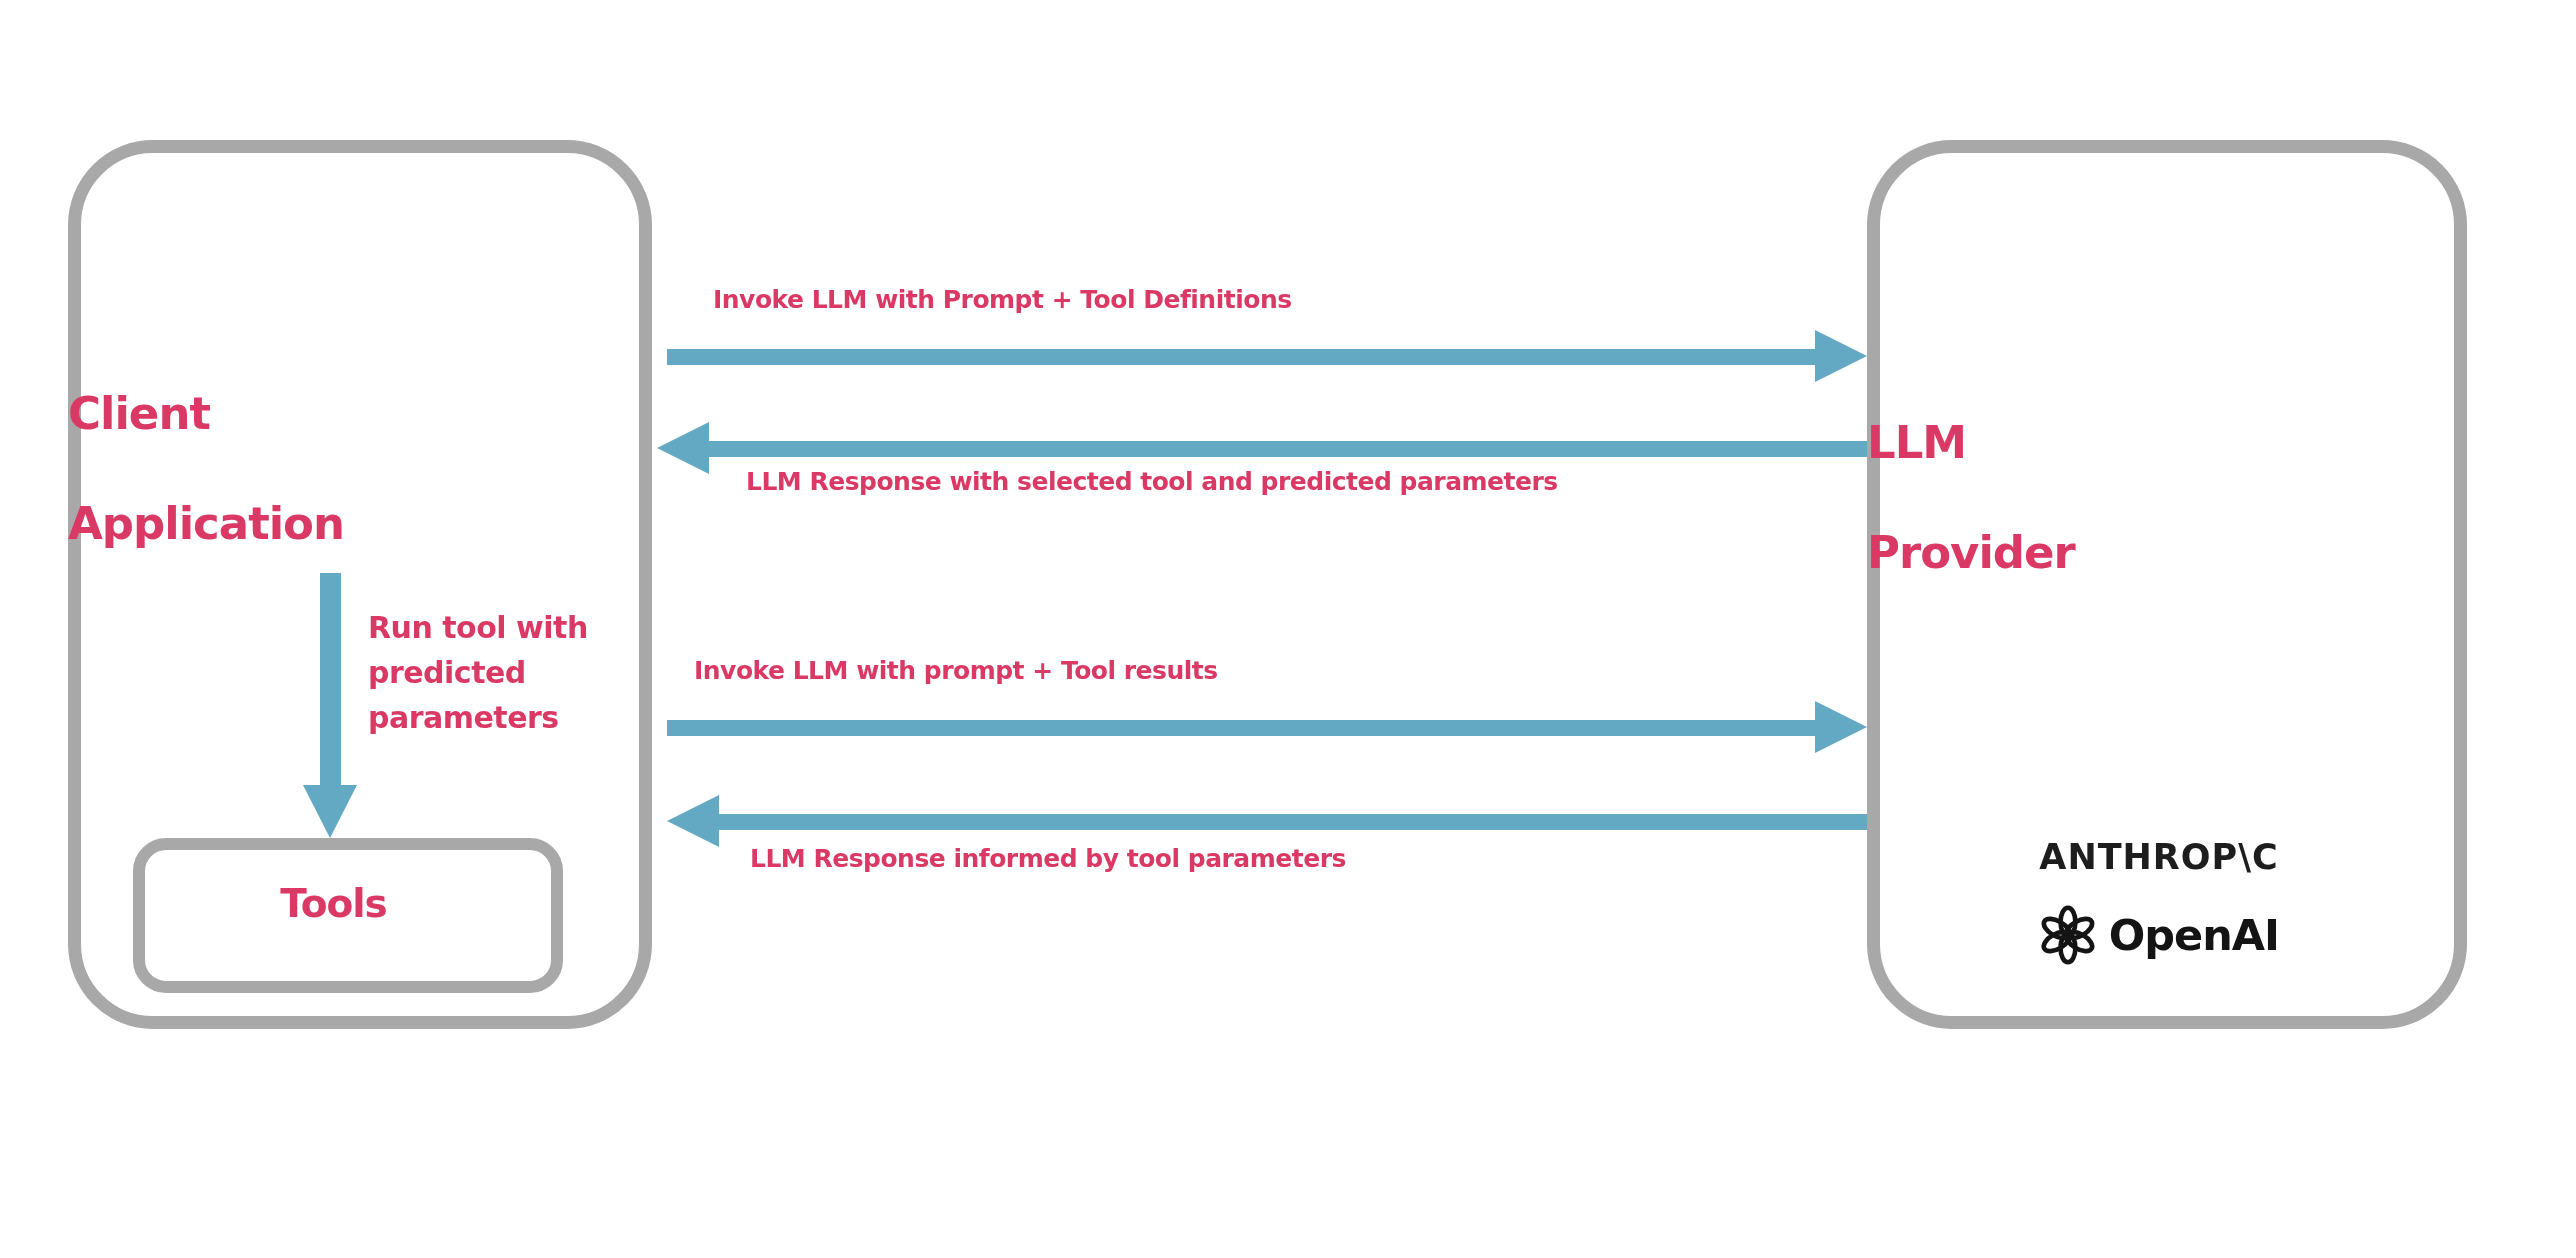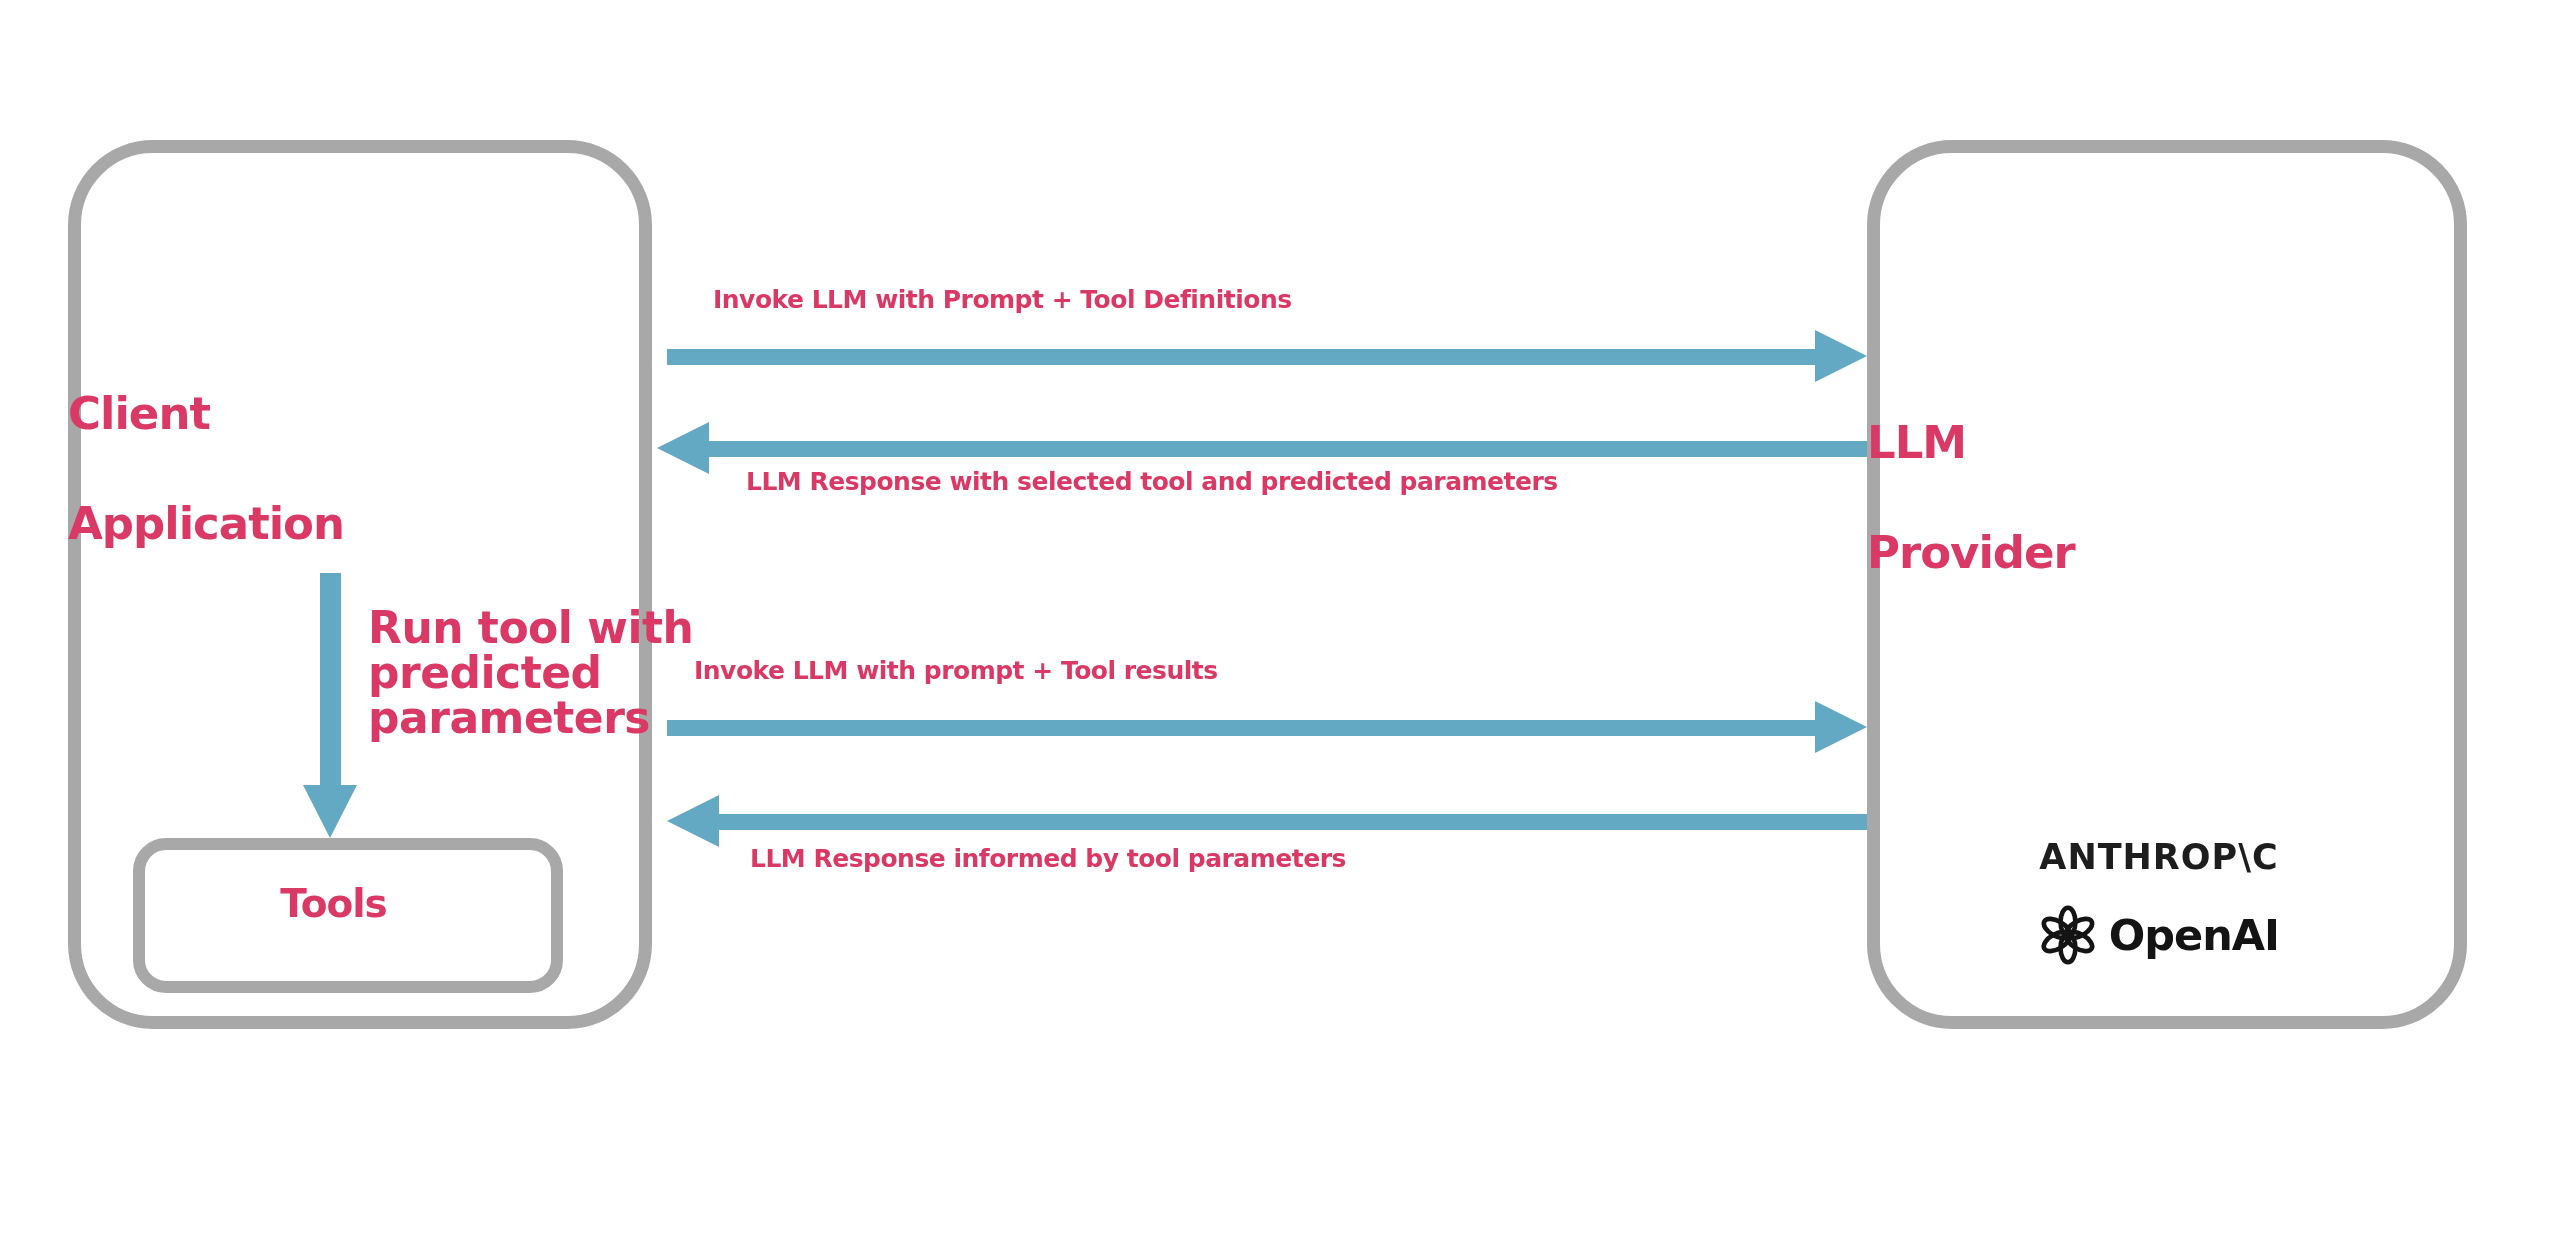--- a/index.html
+++ b/index.html
@@ -53,21 +53,21 @@
     color: #D93964;
     font-weight: bold;
     font-size: 25px;
     letter-spacing: -0.5px;
     white-space: nowrap;
   }
   .run-tool-label {
     position: absolute;
     left: 368px; top: 605px;
     color: #D93964; font-weight: bold;
-    font-size: 44px; line-height: 45px;
+    font-size: 30px; line-height: 45px;
     letter-spacing: -0.5px;
   }
   .run-tool-label span { display: block; }
   .shaft {
     position: absolute;
     background: #63A9C3;
   }
   .head {
     position: absolute;
     width: 0; height: 0;

